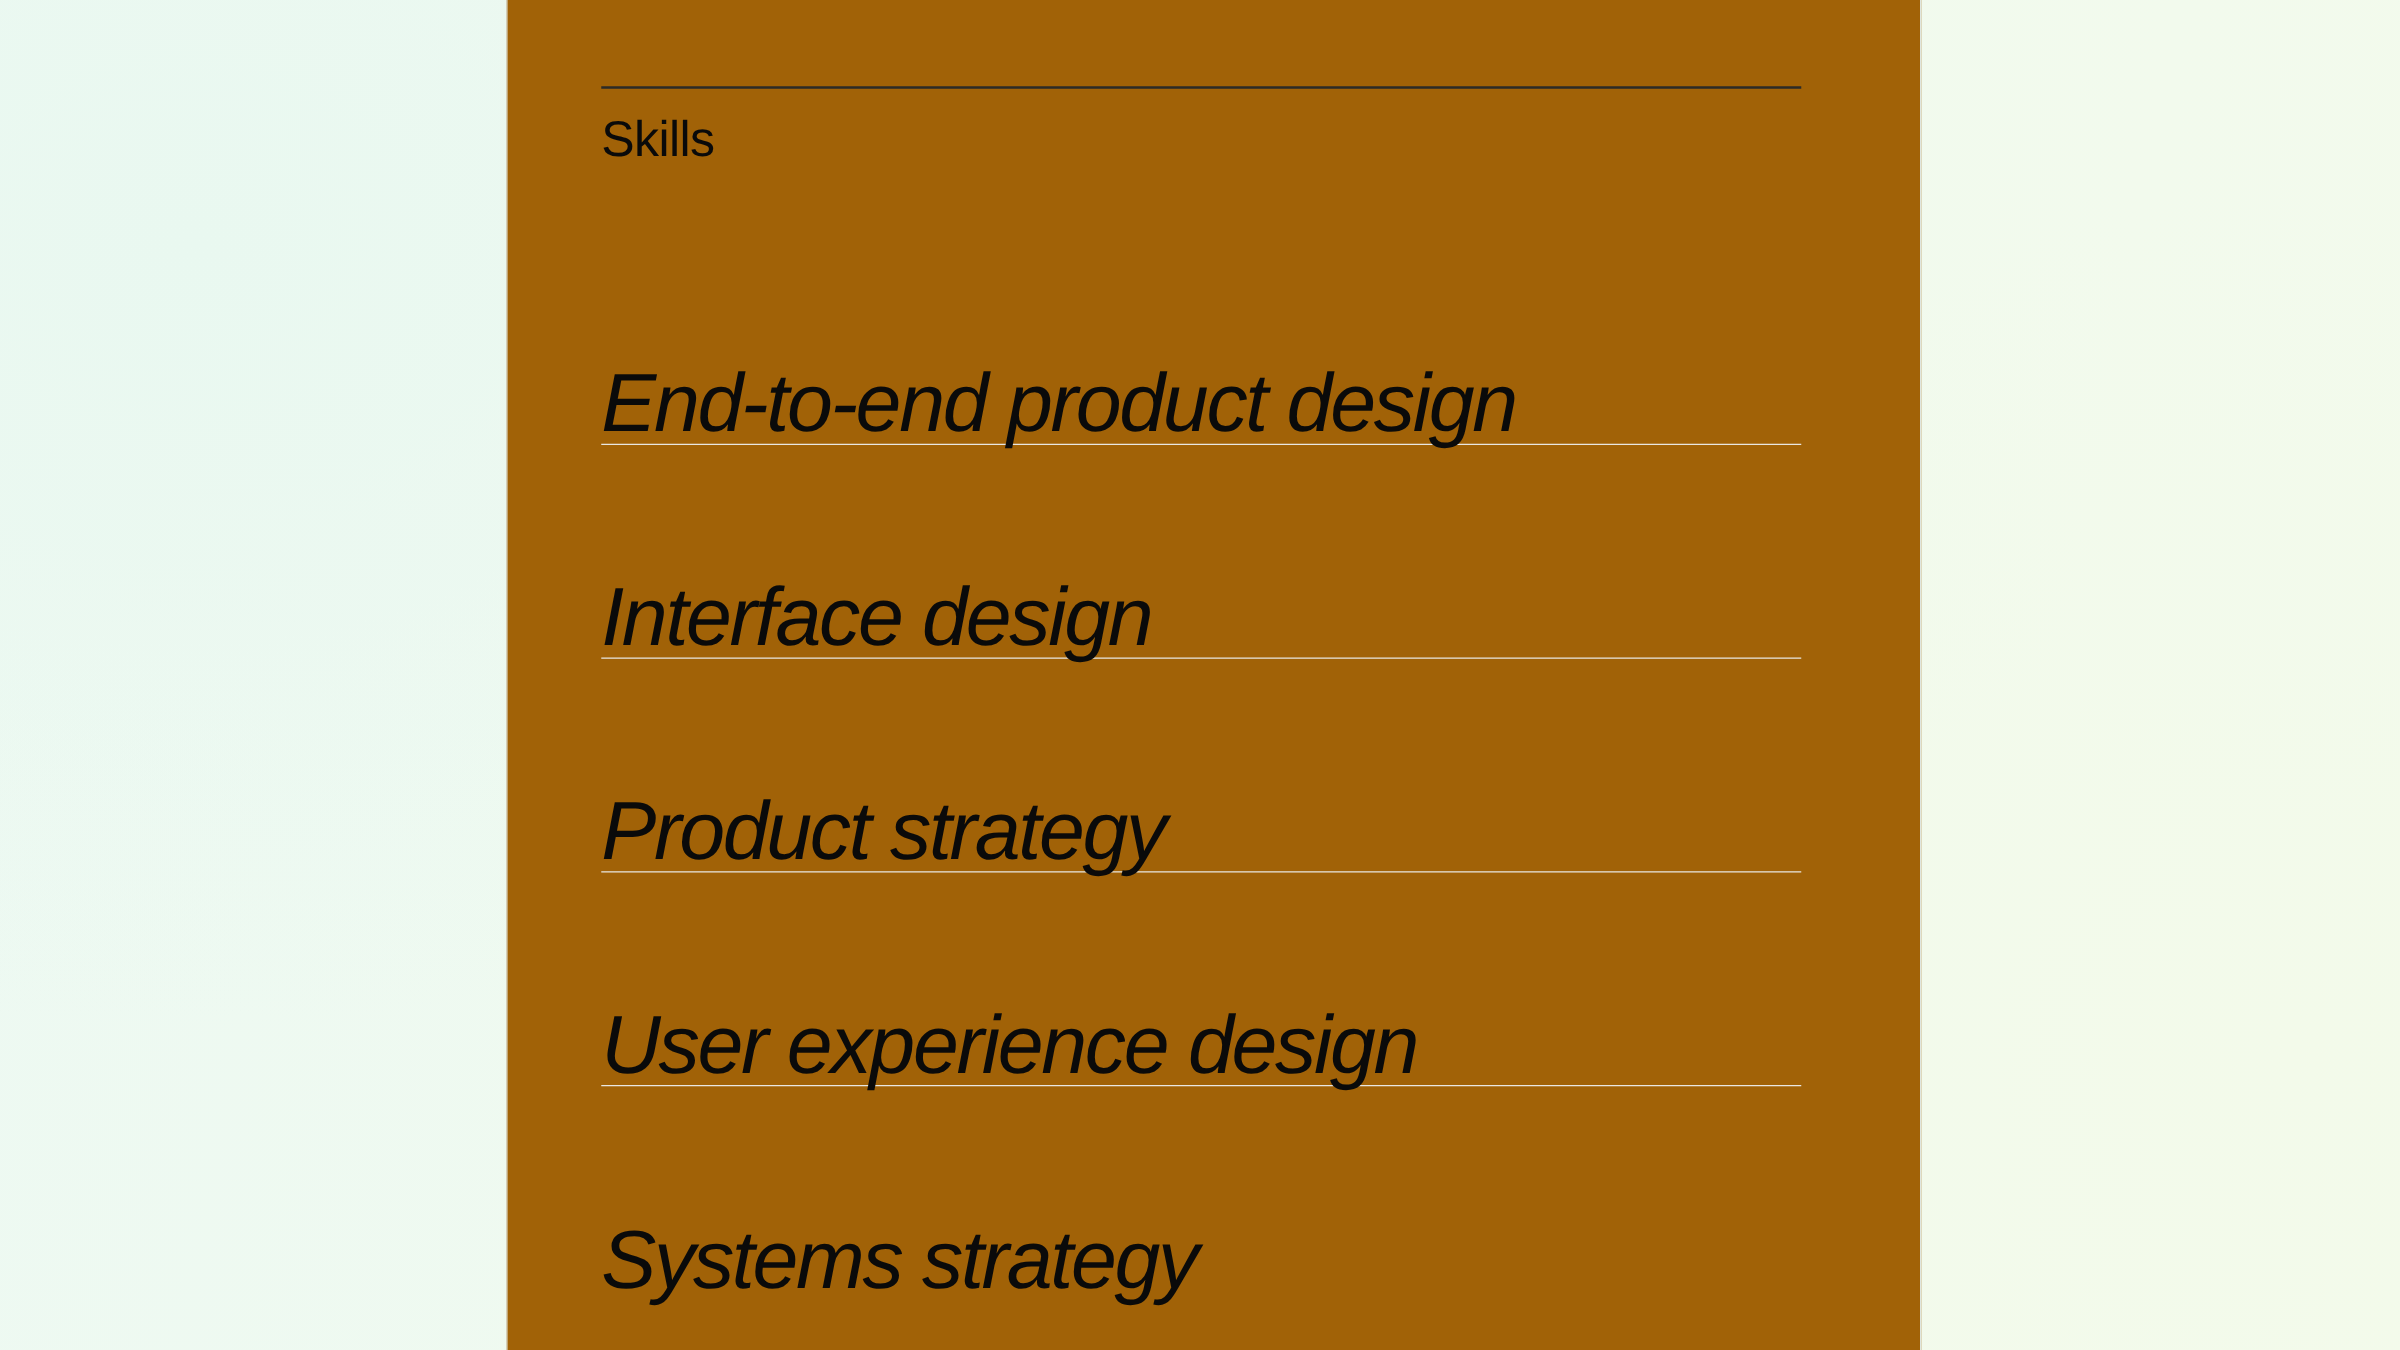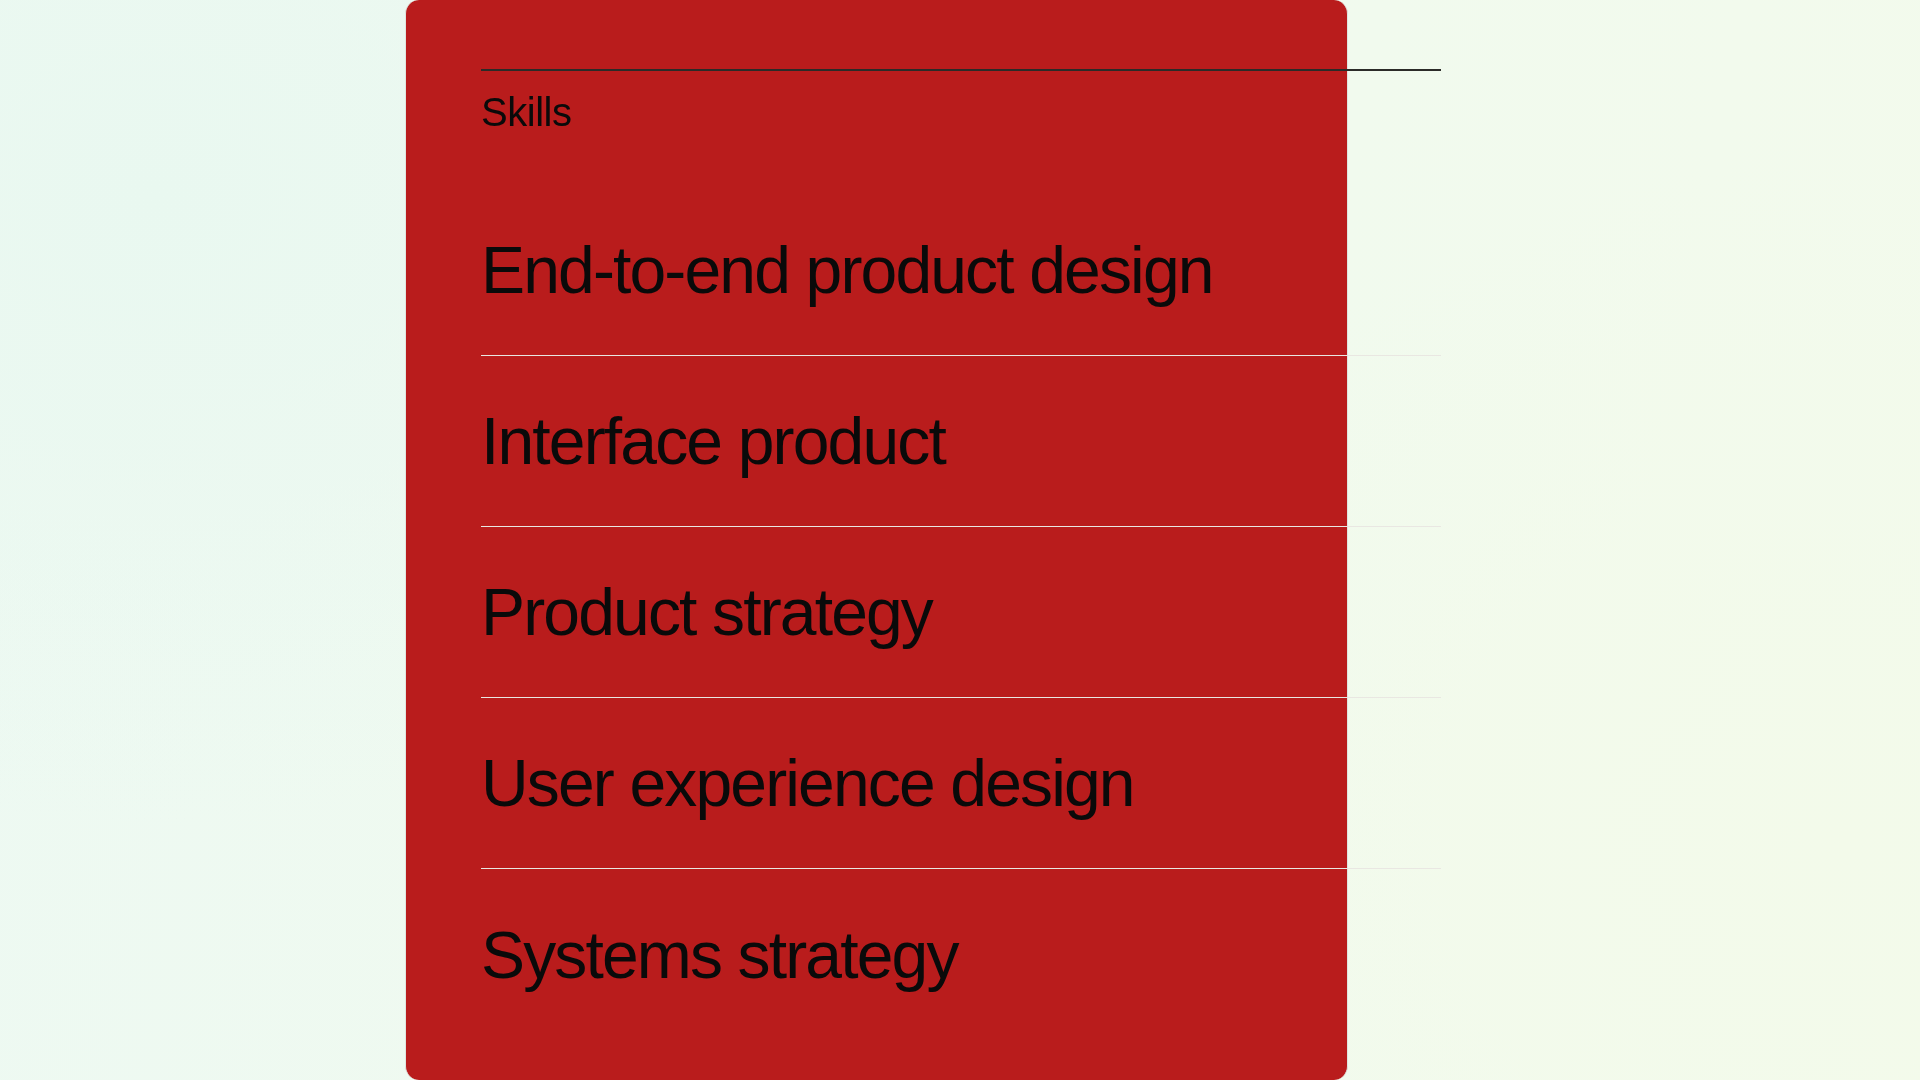--- a/index.html
+++ b/index.html
@@ -25,26 +25,25 @@
       radial-gradient(1200px 900px at 8% 18%, #e9f8f0 0%, rgba(233,248,240,0) 70%),
       radial-gradient(1100px 950px at 96% 78%, #f3faea 0%, rgba(243,250,234,0) 72%),
       linear-gradient(100deg, #edf9f2 0%, #f0faef 48%, #f3faec 100%);
   }
 
   
   .card {
     position:absolute;
     left:405px;
     top:0;
-    width:943px;
+    width:1132px;
     height:1080px;
-    background:#b91c1c;
+    background:#a16207;
     border-left:1px solid #dfe6e0;
     border-right:1px solid #dfe6e0;
-    border-radius:14px;
   }
 
   .card-inner {
     position:absolute;
     left:75px;
     top:0;
     width:960px;
   }
 
   
@@ -65,22 +64,23 @@
 
   
   .skill-list {
     list-style:none;
     margin-top:52px;
   }
 
   .skill-row {
     height:171px;
     display:flex;
-    align-items:center;
+    align-items:flex-end;
     border-bottom:1px solid #e9e7e2;
+    font-style:italic;
   }
 
   .skill-row:last-child {
     border-bottom:none;
   }
 
   .skill-label {
     font-size:66px;
     font-weight:500;
     line-height:1.0;
@@ -101,21 +101,21 @@
 
     <h2 class="section-label">Skills</h2>
 
     <ul class="skill-list">
 
       <li class="skill-row">
         <span class="skill-label">End-to-end product design</span>
       </li>
 
       <li class="skill-row">
-        <span class="skill-label">Interface product</span>
+        <span class="skill-label">Interface design</span>
       </li>
 
       <li class="skill-row">
         <span class="skill-label">Product strategy</span>
       </li>
 
       <li class="skill-row">
         <span class="skill-label">User experience design</span>
       </li>
 

